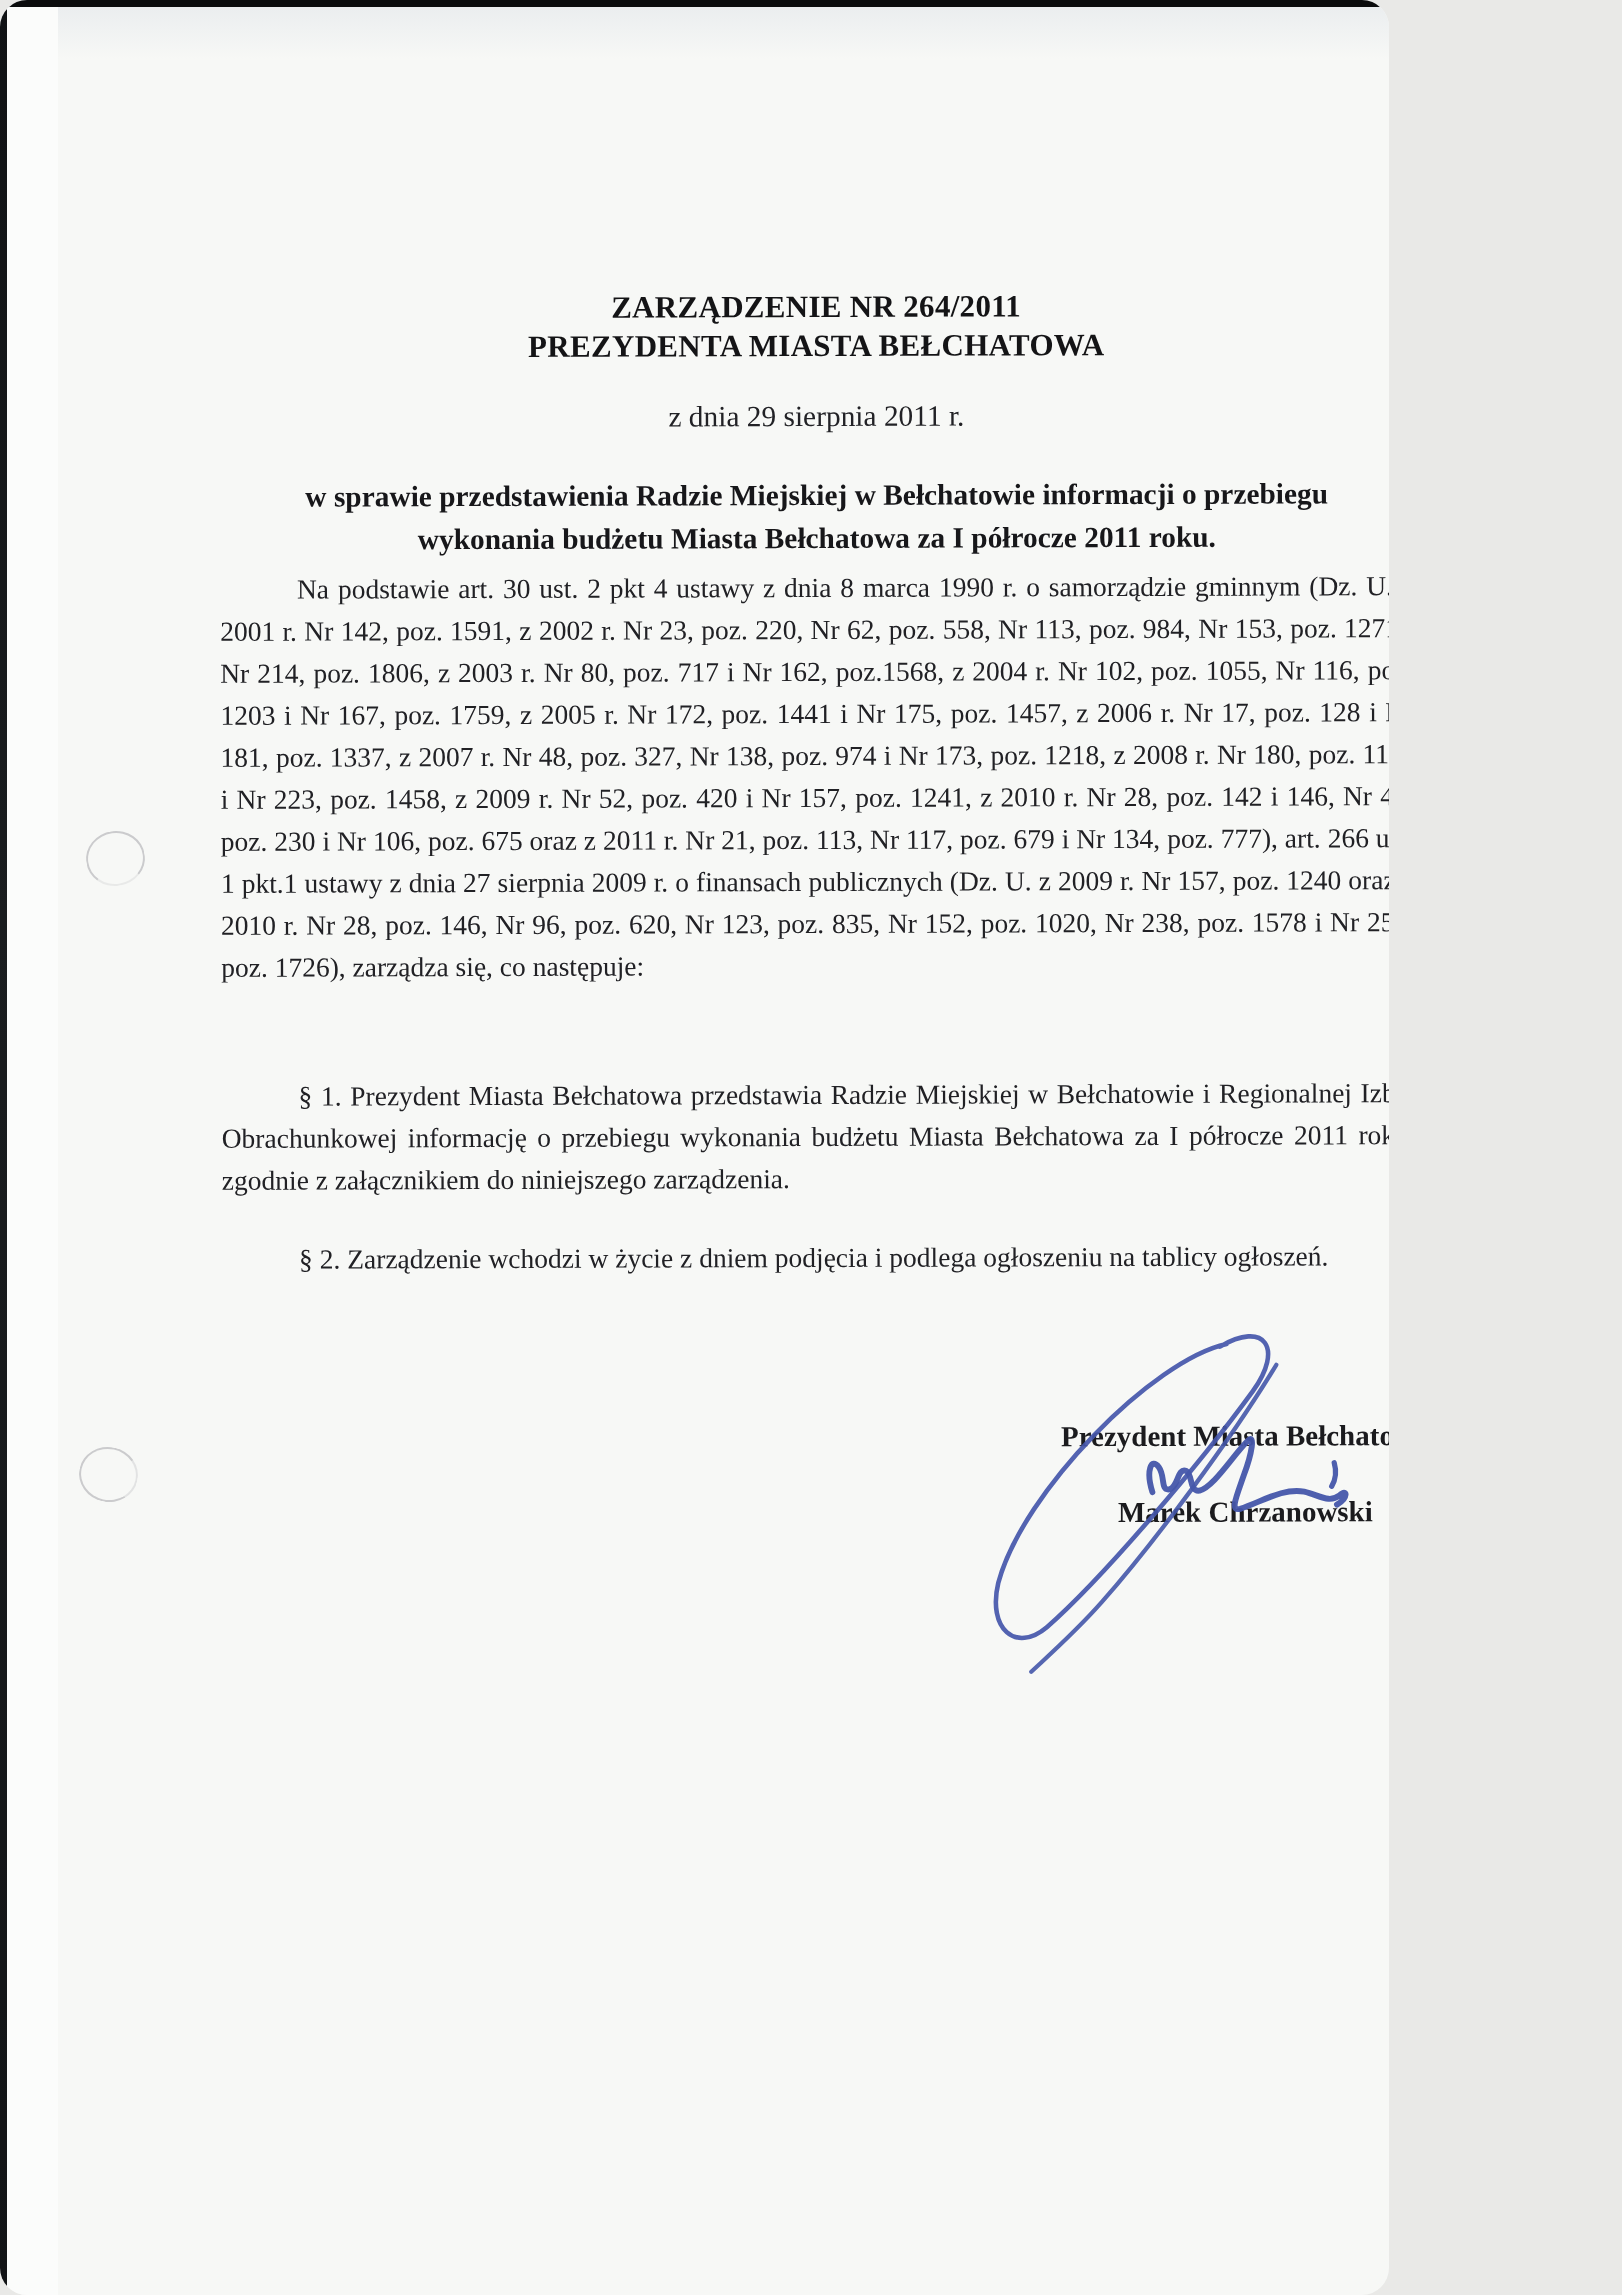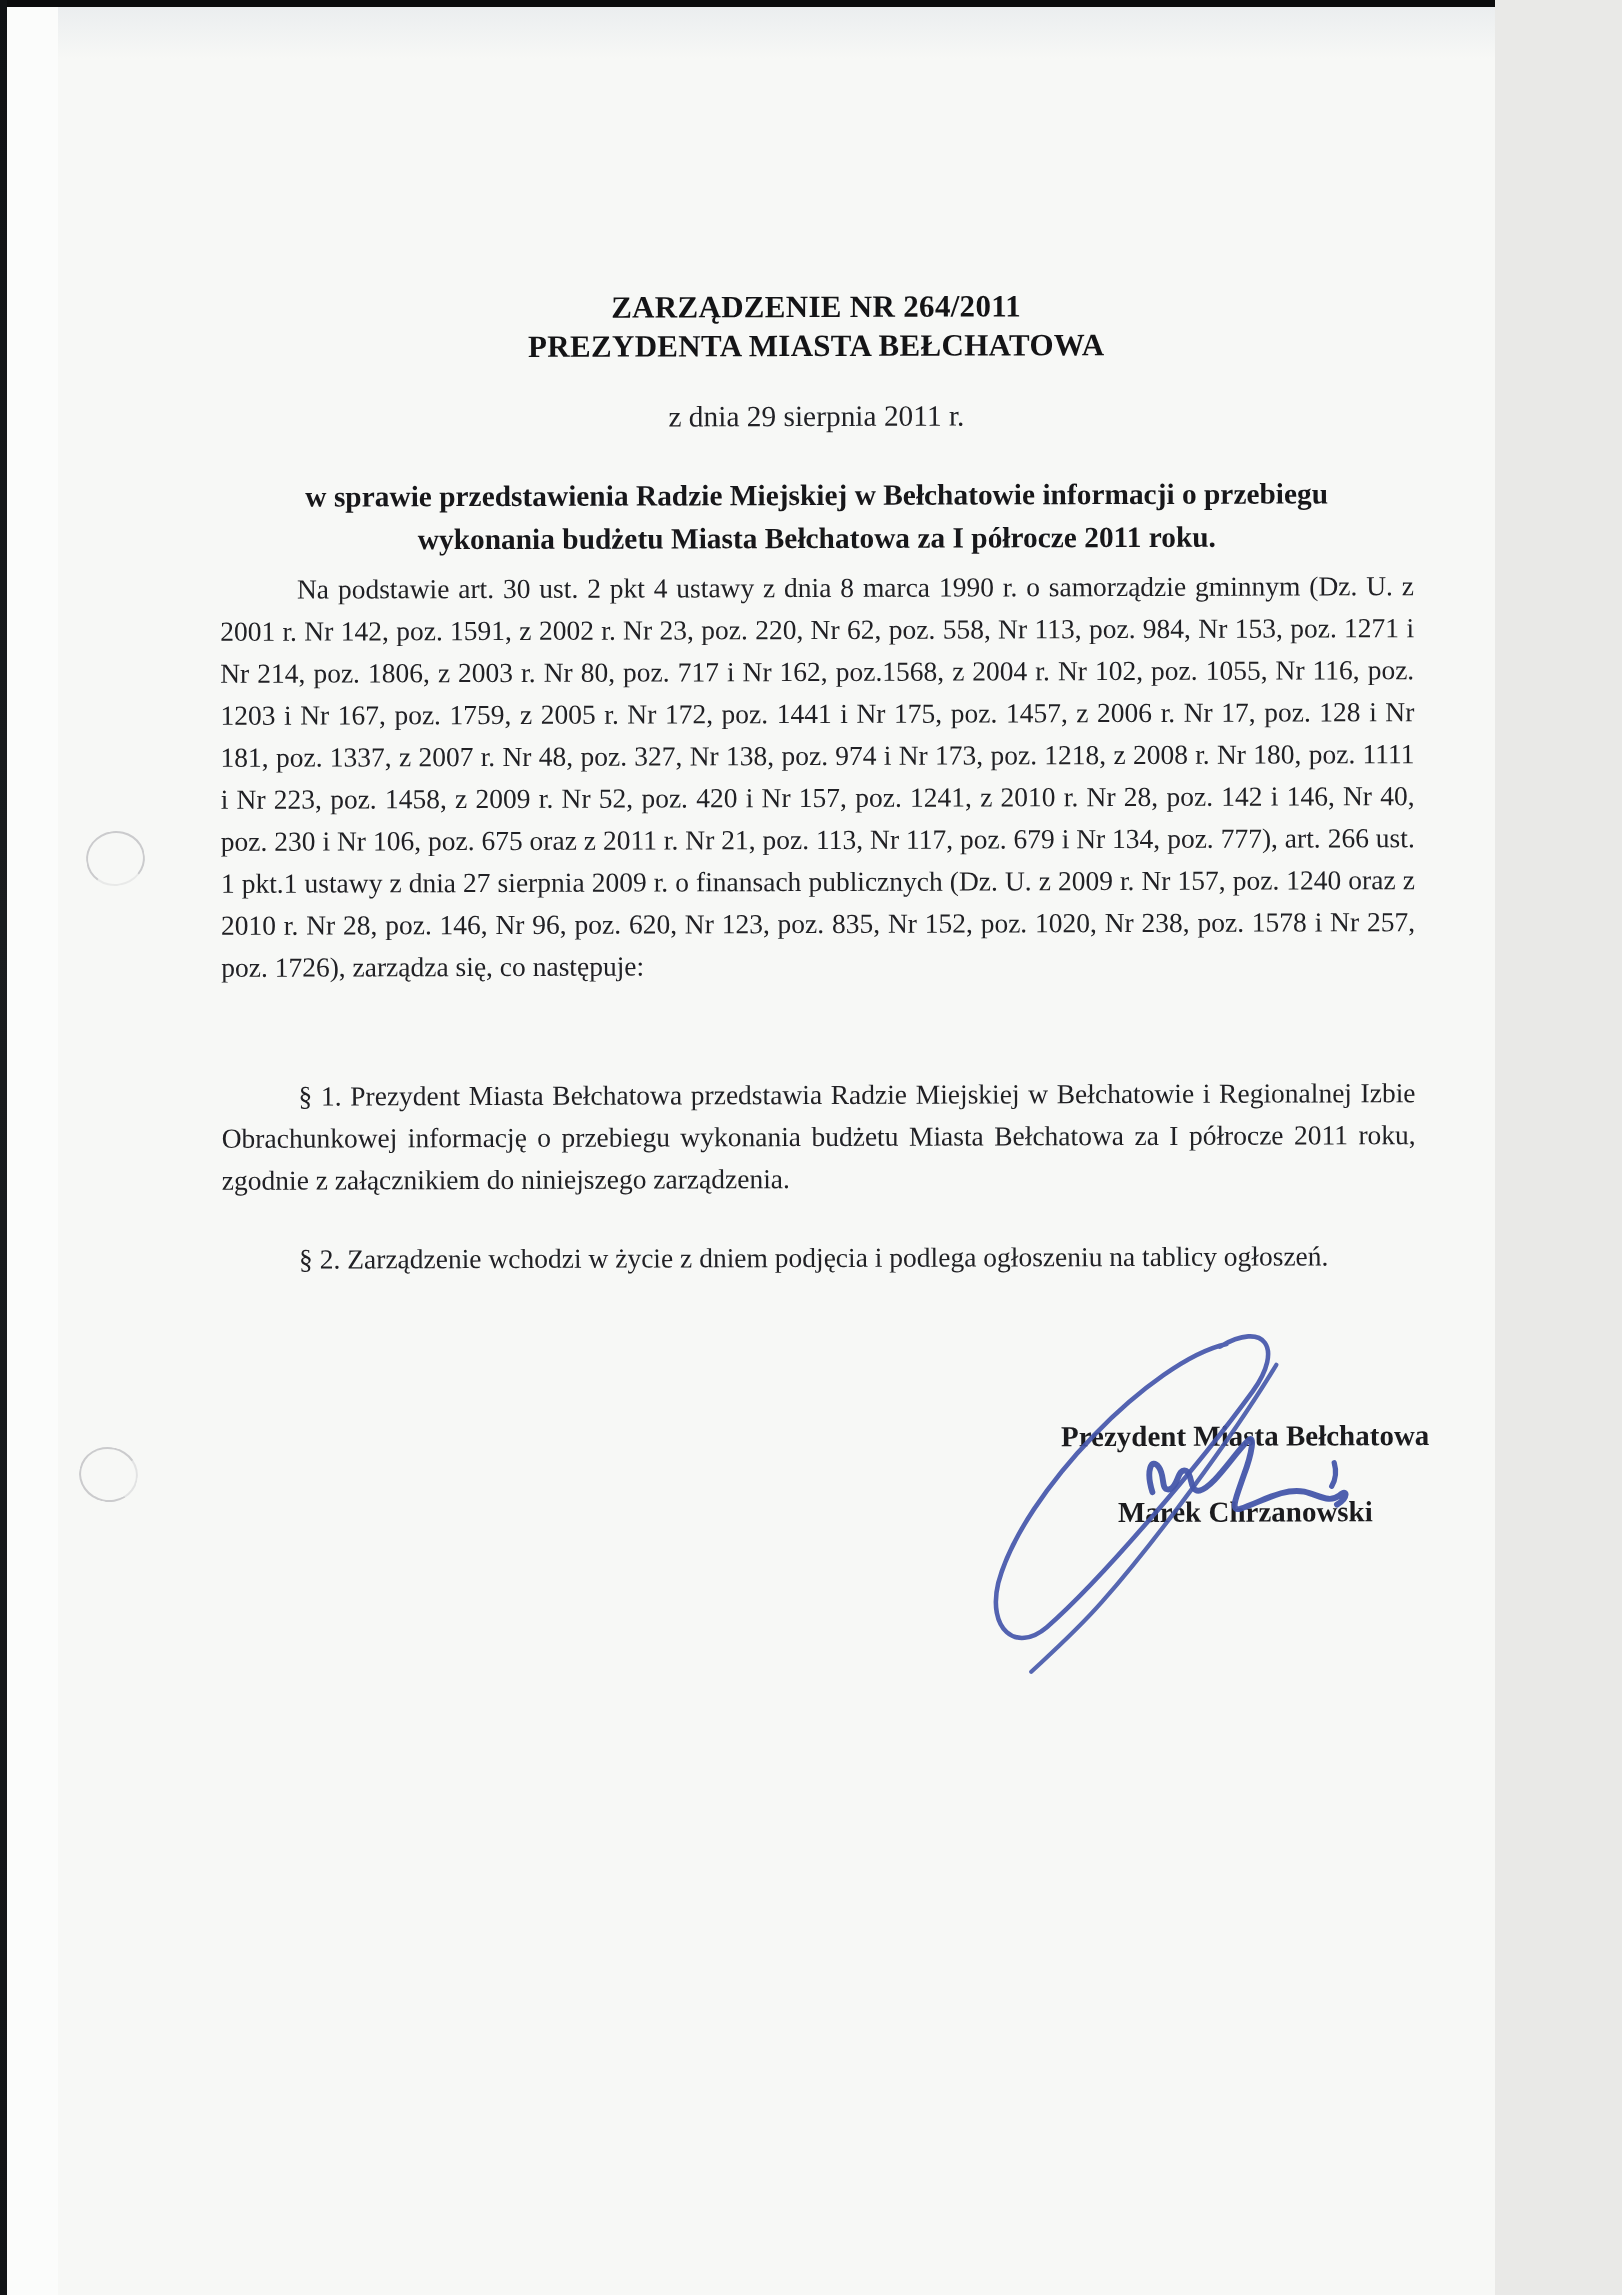--- a/index.html
+++ b/index.html
@@ -3,24 +3,25 @@
 <meta charset="utf-8">
 <style>
   html, body { margin: 0; padding: 0; }
   body {
     width: 1623px; height: 2295px;
     background: #e9e9e7;
     font-family: "Liberation Serif", "DejaVu Serif", serif;
   }
   .page {
     position: relative;
-    width: 1495px; height: 2295px;
+    width: 1389px; height: 2295px;
     background: #f7f8f6;
     overflow: hidden;
     color: #1f1f21;
+    border-radius: 27px;
   }
   .page::before {
     content: "";
     position: absolute; top: 0; left: 0; right: 0; height: 59px;
     background: linear-gradient(#e9ecee, #f7f8f6);
     pointer-events: none;
   }
   .scan-top-bar {
     position: absolute; top: 0; left: 0;
     width: 100%; height: 7.2px;

